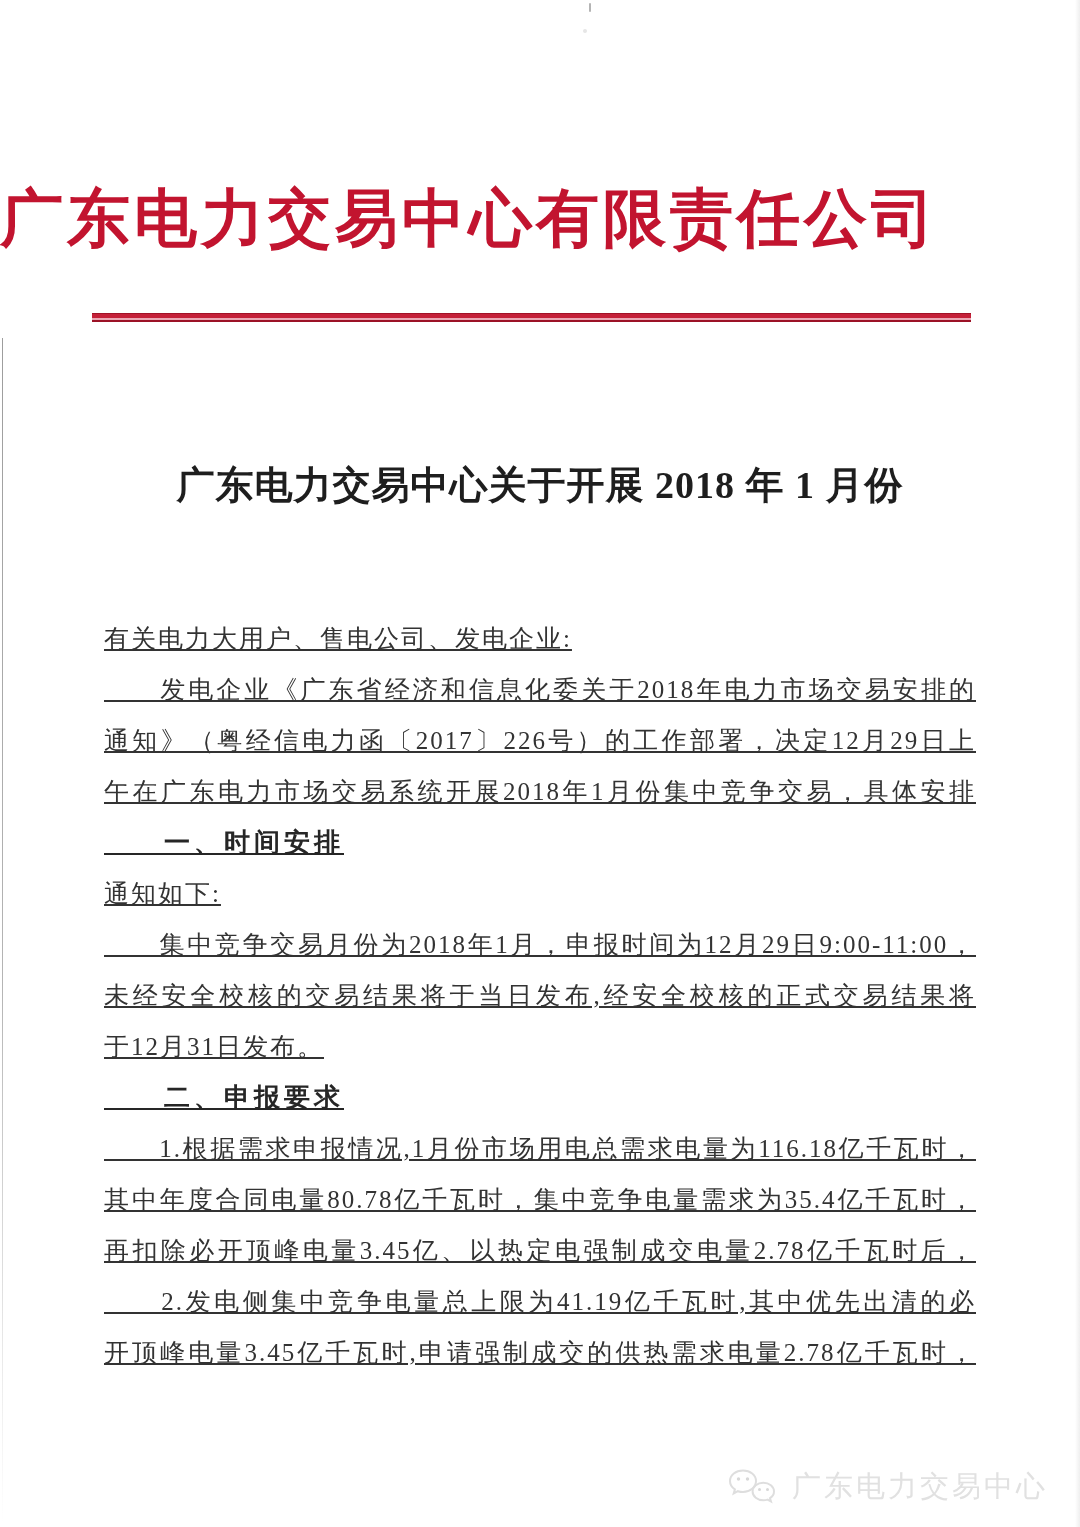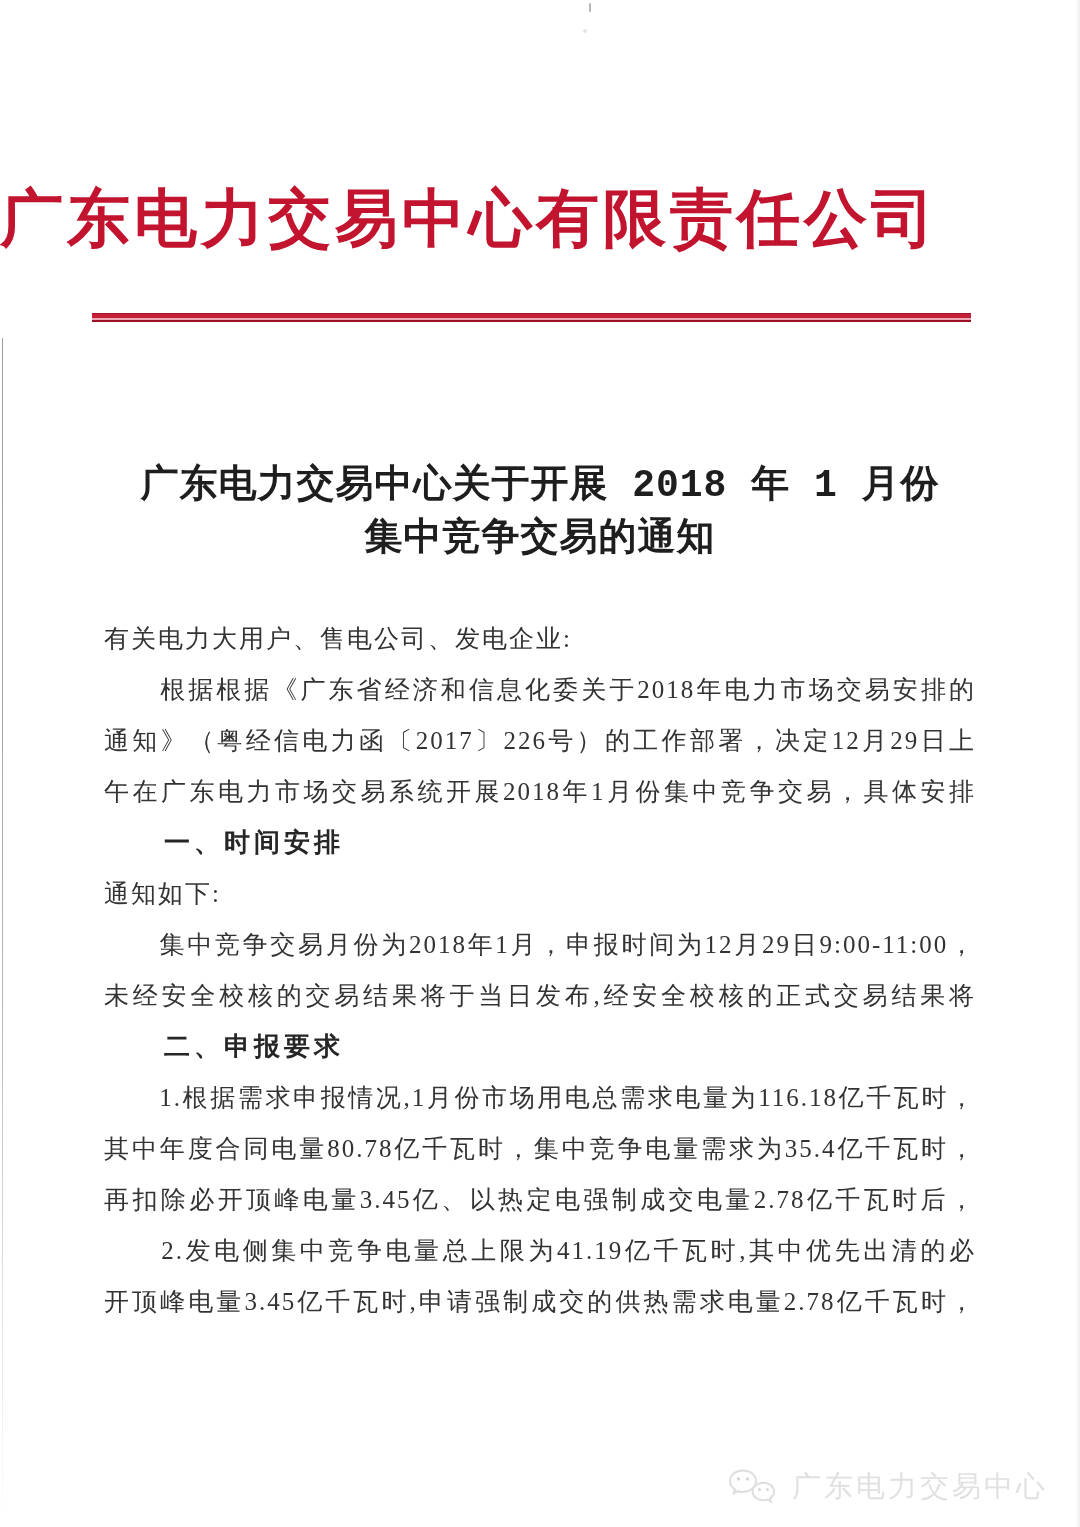--- a/index.html
+++ b/index.html
@@ -40,37 +40,37 @@
   
   .doc-title {
     position: absolute;
     top: 459px; left: 0; width: 1080px;
     text-align: center;
     font-size: 38px;
     font-weight: bold;
     color: #1e1e1e;
     line-height: 53px;
     letter-spacing: 1px;
-    font-family: Liberation Mono, monospace;
   }
 
   
   .body-text {
     position: absolute;
     top: 613px; left: 104px;
     width: 872px;
     font-size: 25px;
     color: #333333;
     letter-spacing: 2px;
   }
   .line {
     height: 51px;
     line-height: 51px;
     text-align: justify;
     text-align-last: left;
+    text-decoration: underline;
   }
   .line.j { text-align-last: justify; }
   .line.h {
     font-family: "Liberation Sans", sans-serif;
     font-weight: bold;
     font-size: 26px;
     color: #262626;
     letter-spacing: 4px;
   }
 
@@ -112,32 +112,32 @@
 <body>
 
 <div class="page">
 
   <div class="letterhead">广东电力交易中心有限责任公司</div>
 
   <div class="redrule"></div>
 
   <div class="doc-title">
     <div>广东电力交易中心关于开展 2018 年 1 月份</div>
-    <div>集中竞争交易的通知</div>
   </div>
 
   <div class="body-text">
     <div class="line">有关电力大用户、售电公司、发电企业:</div>
-    <div class="line j">　　根据根据《广东省经济和信息化委关于2018年电力市场交易安排的</div>
+    <div class="line j">　　发电企业《广东省经济和信息化委关于2018年电力市场交易安排的</div>
     <div class="line j">通知》（粤经信电力函〔2017〕226号）的工作部署，决定12月29日上</div>
     <div class="line j">午在广东电力市场交易系统开展2018年1月份集中竞争交易，具体安排</div>
     <div class="line h">　　一、时间安排</div>
     <div class="line">通知如下:</div>
     <div class="line j">　　集中竞争交易月份为2018年1月，申报时间为12月29日9:00-11:00，</div>
     <div class="line j">未经安全校核的交易结果将于当日发布,经安全校核的正式交易结果将</div>
+    <div class="line">于12月31日发布。</div>
     <div class="line h">　　二、申报要求</div>
     <div class="line j">　　1.根据需求申报情况,1月份市场用电总需求电量为116.18亿千瓦时，</div>
     <div class="line j">其中年度合同电量80.78亿千瓦时，集中竞争电量需求为35.4亿千瓦时，</div>
     <div class="line j">再扣除必开顶峰电量3.45亿、以热定电强制成交电量2.78亿千瓦时后，</div>
     <div class="line j">　　2.发电侧集中竞争电量总上限为41.19亿千瓦时,其中优先出清的必</div>
     <div class="line j">开顶峰电量3.45亿千瓦时,申请强制成交的供热需求电量2.78亿千瓦时，</div>
   </div>
 
   <div class="watermark">
     <span>

